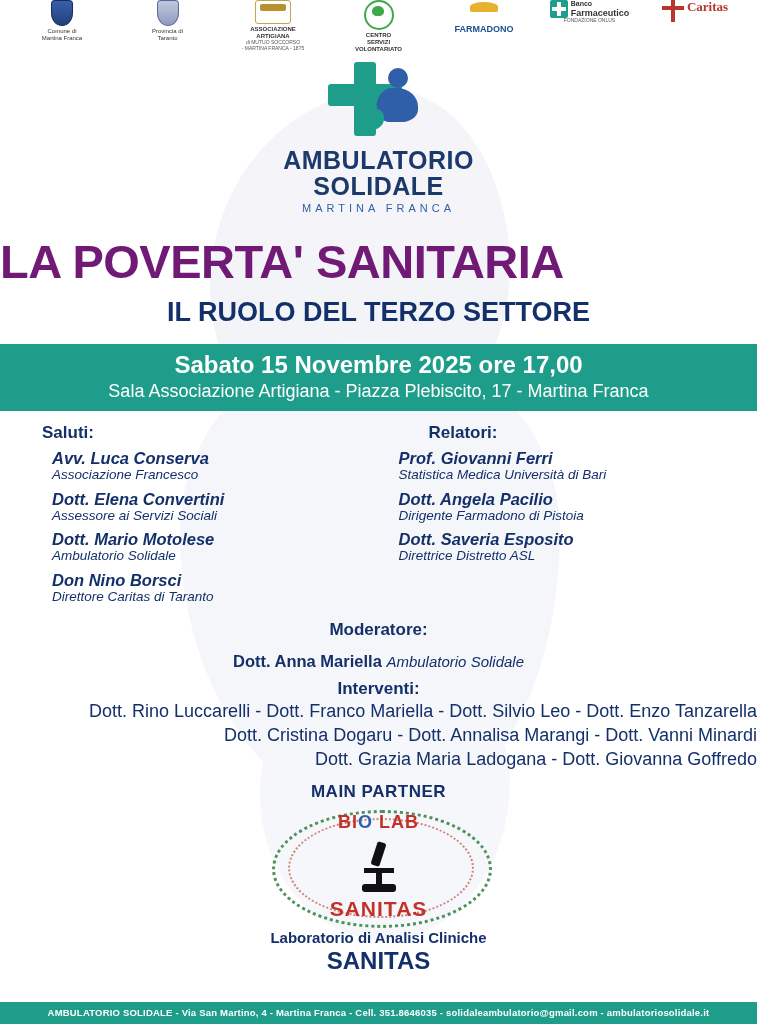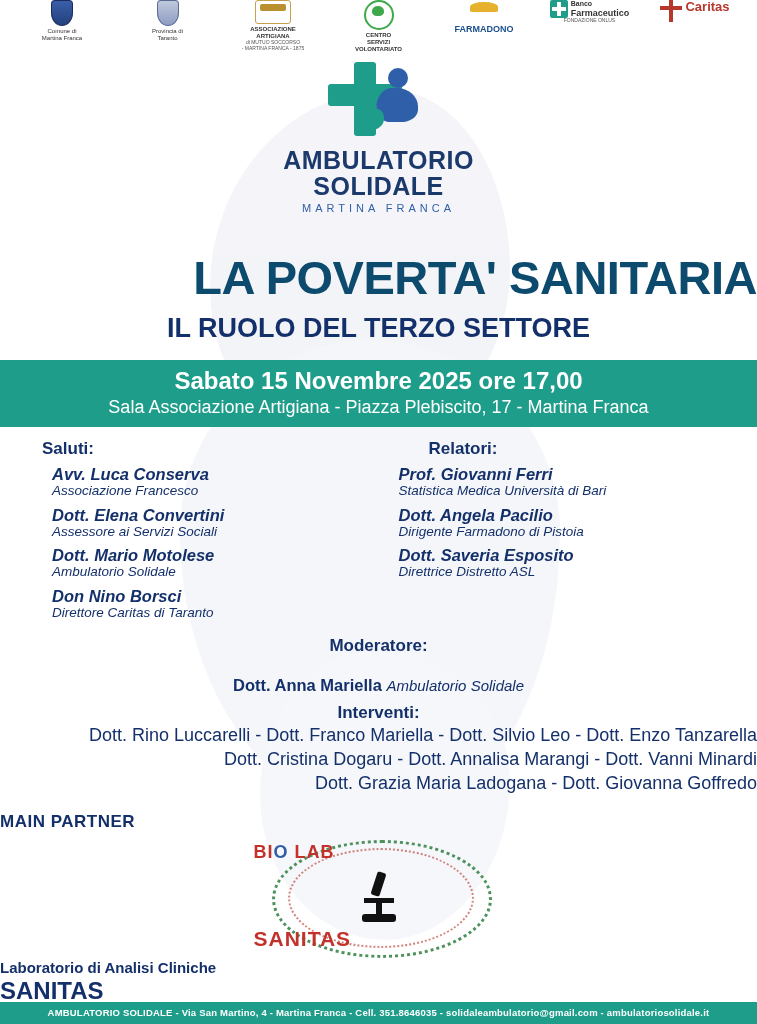--- a/index.html
+++ b/index.html
@@ -241,25 +241,25 @@
     font-size: 11px;
     letter-spacing: 4px;
     color: #2f5fa8;
     margin-top: 3px;
   }
 
   
   .title-main {
     position: relative;
     z-index: 3;
-    text-align: right;
+    text-align: left;
     font-size: 47px;
     font-weight: bold;
-    color: #0c4a6e;
-    margin-top: 36px;
+    color: #701a75;
+    margin-top: 20px;
     letter-spacing: -0.5px;
   }
   .title-sub {
     position: relative;
     z-index: 3;
     text-align: center;
     font-size: 27px;
     font-weight: bold;
     color: #14306b;
     margin-top: 8px;
@@ -332,21 +332,21 @@
   }
   .moderator-head {
     font-size: 17px;
     font-weight: bold;
     color: #14306b;
   }
   .moderator-line {
     font-size: 16.5px;
     font-weight: bold;
     color: #14306b;
-    margin-top: 20px;
+    margin-top: 12px;
   }
   .moderator-line em {
     font-weight: normal;
     font-style: italic;
     font-size: 15px;
   }
 
   
   .interventi {
     position: relative;
@@ -364,21 +364,22 @@
     font-weight: normal;
     color: #14306b;
     line-height: 1.35;
     text-align: right;
   }
 
   
   .partner {
     position: relative;
     z-index: 3;
-    margin-top: 16px;
+    text-align: center;
+    margin-top: 10px;
   }
   .partner-head {
     font-size: 17px;
     font-weight: bold;
     color: #14306b;
     letter-spacing: 0.5px;
   }
   .biolab {
     position: relative;
     width: 250px;
@@ -518,21 +519,21 @@
           <div class="sponsor-title" style="font-size:7px">Banco</div>
           <div class="sponsor-title" style="font-size:9px">Farmaceutico</div>
         </div>
       </div>
       <div class="sponsor-sub">FONDAZIONE ONLUS</div>
     </div>
 
     <div class="sponsor">
       <div class="sponsor-row-inline">
         <span class="emblem-caritas"></span>
-        <div class="sponsor-title" style="font-size:13px;color:#b6372b;">Caritas</div>
+        <div class="sponsor-title" style="font-size:13px;color:#b6372b;font-family:Liberation Serif, serif;">Caritas</div>
       </div>
     </div>
 
   </div>
 
   <div class="logo-block">
     <div class="cross-wrap">
       <div class="cross-v"></div>
       <div class="cross-h"></div>
       <div class="person-body"></div>

